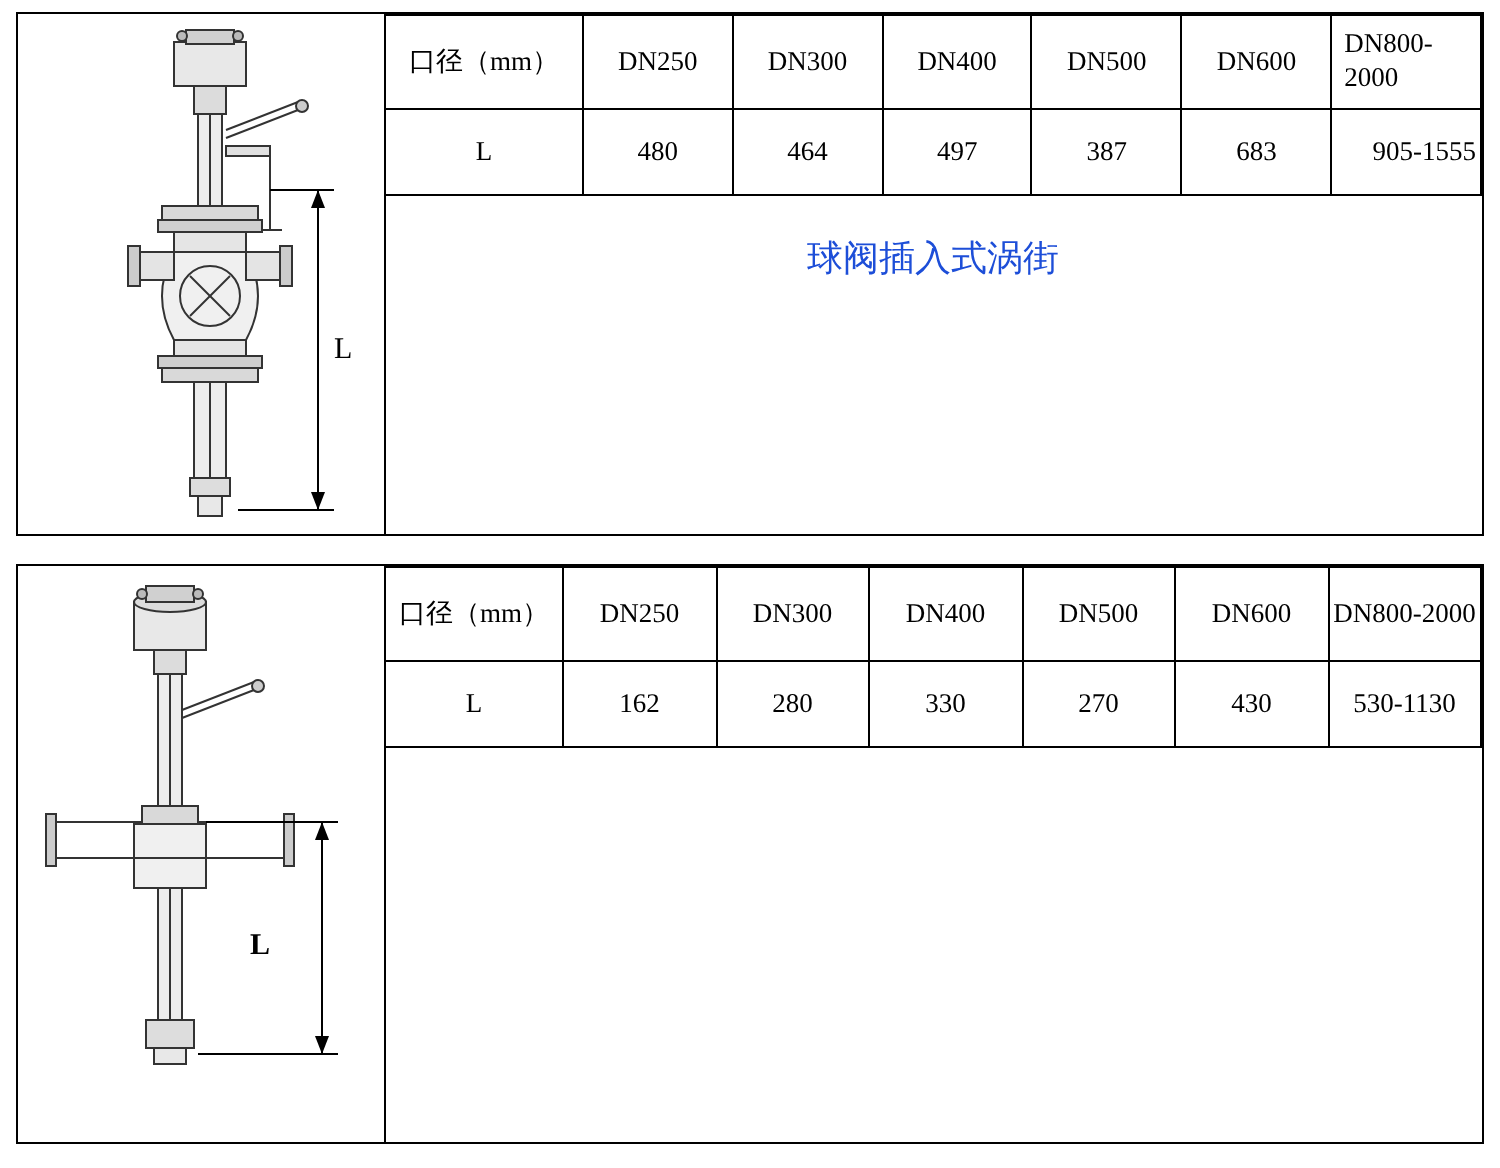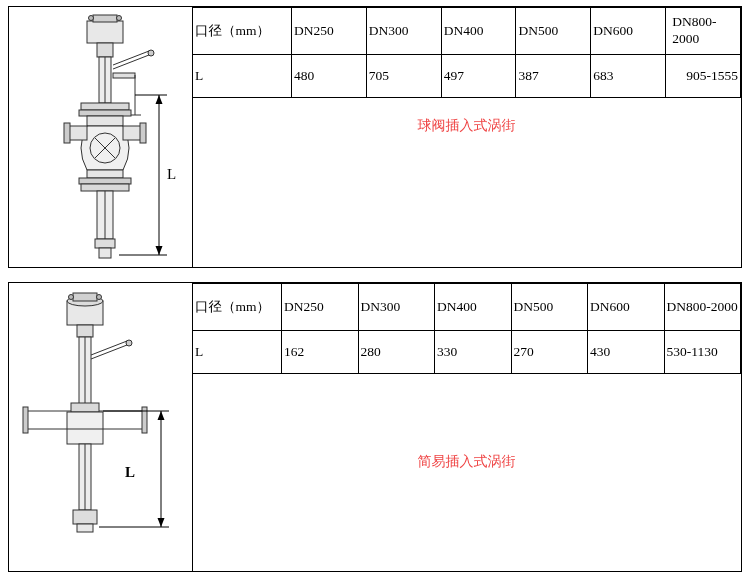--- a/index.html
+++ b/index.html
@@ -9,24 +9,24 @@
   .panel{position:absolute;left:8px;width:734px;border:1px solid #000;background:#fff;box-sizing:border-box;}
   .panel-top{top:6px;height:262px;}
   .panel-bottom{top:282px;height:290px;}
 
   .split{position:absolute;top:0;bottom:0;width:0;border-left:1px solid #000;}
 
   .left-col{position:absolute;left:0;top:0;bottom:0;width:183px;}
   .right-col{position:absolute;left:183px;top:0;right:0;bottom:0;}
 
   table.spec{border-collapse:collapse;width:100%;table-layout:fixed;}
-  table.spec td{border:1px solid #000;text-align:left;font-size:13.5px;font-family:"Liberation Serif",serif;padding:4px 2px;line-height:1.25;}
+  table.spec td{border:1px solid #000;text-align:center;font-size:13.5px;font-family:"Liberation Serif",serif;padding:4px 2px;line-height:1.25;}
   .t1 td{height:34px;}
   .t1 td.hdr{height:38px;}
-  .caption{text-align:right;font-size:14px;font-family:"DejaVu Sans",sans-serif;color:#ef4444;}
+  .caption{text-align:right;font-size:18px;font-family:"DejaVu Sans",sans-serif;color:#1d4ed8;}
 
   .cap-wrap{position:absolute;left:0;right:0;display:flex;align-items:center;justify-content:center;}
 
   svg{display:block;}
   .lbl-L{font-family:"Liberation Serif",serif;font-style:normal;font-size:15px;}
 </style>
 </head>
 <body>
 
 <div class="page">
@@ -100,21 +100,21 @@
           <td class="hdr">DN250</td>
           <td class="hdr">DN300</td>
           <td class="hdr">DN400</td>
           <td class="hdr">DN500</td>
           <td class="hdr">DN600</td>
           <td class="hdr" style="text-align:left;padding-left:6px;">DN800-2000</td>
         </tr>
         <tr>
           <td>L</td>
           <td>480</td>
-          <td>705</td>
+          <td>464</td>
           <td>497</td>
           <td>387</td>
           <td>683</td>
           <td style="text-align:right;padding-left:6px;">905-1555</td>
         </tr>
       </tbody>
         </table>
 
       <div class="cap-wrap" style="top:110px;">
         <div class="caption">球阀插入式涡街</div>
@@ -189,19 +189,16 @@
           <td>162</td>
           <td>280</td>
           <td>330</td>
           <td>270</td>
           <td>430</td>
           <td>530-1130</td>
         </tr>
       </tbody>
         </table>
 
-      <div class="cap-wrap" style="top:170px;">
-        <div class="caption">简易插入式涡街</div>
-      </div>
     </div>
   </div>
 
 </div>
 
 </body></html>

